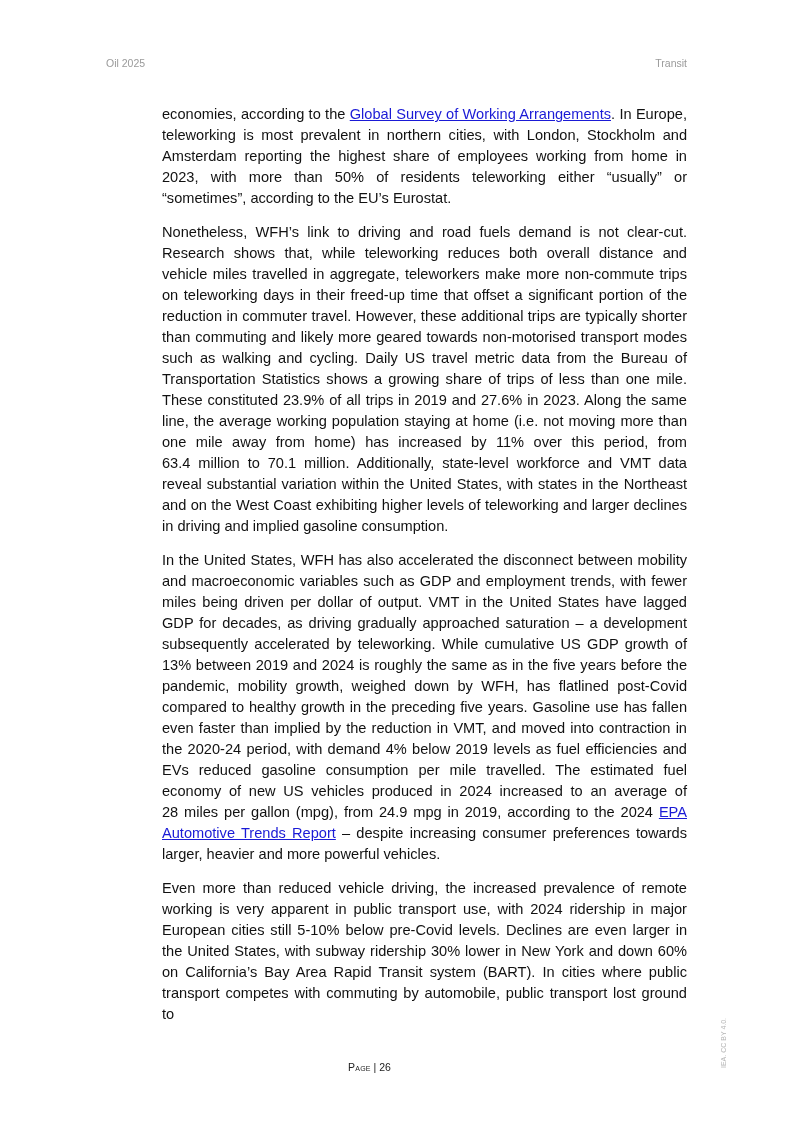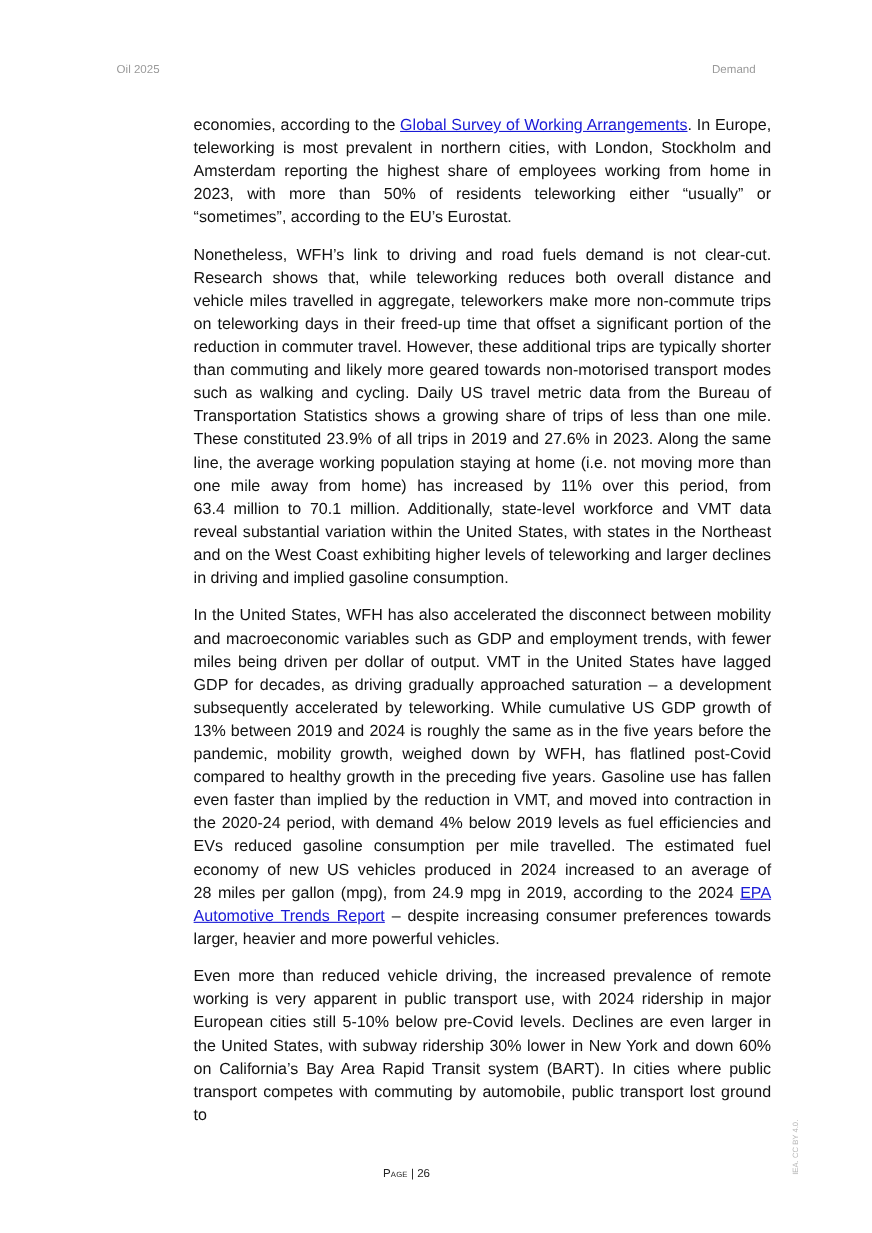--- a/index.html
+++ b/index.html
@@ -1,35 +1,35 @@
 <!DOCTYPE html>
 <html><head>
 <meta charset="utf-8">
 <style>
   html, body { margin: 0; padding: 0; background: #ffffff; }
   body { width: 793px; height: 1121px; position: relative; overflow: hidden;
          font-family: "Liberation Sans", sans-serif; color: #111111; }
   .header { position: absolute; top: 57px; font-size: 10.5px; color: #9a9a9a; }
   .header-left { left: 106px; }
   .header-right { right: 106px; }
-  .content { position: absolute; left: 176px; top: 104px; width: 525px; }
+  .content { position: absolute; left: 162px; top: 104px; width: 525px; }
   .para { margin: 0 0 13px 0; font-size: 14.6px; line-height: 21px;
           text-align: justify; color: #111111; }
   .link { color: #1a1ad6; text-decoration: underline; cursor: pointer; }
   .footer { position: absolute; top: 1061px; left: 0; width: 739px; text-align: center;
             font-size: 10.5px; color: #222; }
   .page-word { font-variant: small-caps; letter-spacing: 0.2px; }
   .license { position: absolute; left: 720px; top: 1068px; transform-origin: left top;
              transform: rotate(-90deg); font-size: 7px; color: #b5b5b5; white-space: nowrap; }
 </style>
 </head>
 <body>
 
 <div class="header header-left">Oil 2025</div>
-<div class="header header-right">Demand</div>
+<div class="header header-right">Transit</div>
 
 <div class="content">
   <p class="para"><span>economies, according to the </span><a class="link">Global Survey of Working Arrangements</a><span>. In Europe, teleworking is most prevalent in northern cities, with London, Stockholm and Amsterdam reporting the highest share of employees working from home in 2023, with more than 50% of residents teleworking either “usually” or “sometimes”, according to the EU’s Eurostat.</span></p>
 
   <p class="para">Nonetheless, WFH’s link to driving and road fuels demand is not clear-cut. Research shows that, while teleworking reduces both overall distance and vehicle miles travelled in aggregate, teleworkers make more non-commute trips on teleworking days in their freed-up time that offset a significant portion of the reduction in commuter travel. However, these additional trips are typically shorter than commuting and likely more geared towards non-motorised transport modes such as walking and cycling. Daily US travel metric data from the Bureau of Transportation Statistics shows a growing share of trips of less than one mile. These constituted 23.9% of all trips in 2019 and 27.6% in 2023. Along the same line, the average working population staying at home (i.e. not moving more than one mile away from home) has increased by 11% over this period, from 63.4&nbsp;million to 70.1&nbsp;million. Additionally, state-level workforce and VMT data reveal substantial variation within the United States, with states in the Northeast and on the West Coast exhibiting higher levels of teleworking and larger declines in driving and implied gasoline consumption.</p>
 
   <p class="para"><span>In the United States, WFH has also accelerated the disconnect between mobility and macroeconomic variables such as GDP and employment trends, with fewer miles being driven per dollar of output. VMT in the United States have lagged GDP for decades, as driving gradually approached saturation – a development subsequently accelerated by teleworking. While cumulative US GDP growth of 13% between 2019 and 2024 is roughly the same as in the five years before the pandemic, mobility growth, weighed down by WFH, has flatlined post-Covid compared to healthy growth in the preceding five years. Gasoline use has fallen even faster than implied by the reduction in VMT, and moved into contraction in the 2020-24 period, with demand 4% below 2019 levels as fuel efficiencies and EVs reduced gasoline consumption per mile travelled. The estimated fuel economy of new US vehicles produced in 2024 increased to an average of 28&nbsp;miles per gallon (mpg), from 24.9 mpg in 2019, according to the 2024 </span><a class="link">EPA Automotive Trends Report</a><span> – despite increasing consumer preferences towards larger, heavier and more powerful vehicles.</span></p>
 
   <p class="para">Even more than reduced vehicle driving, the increased prevalence of remote working is very apparent in public transport use, with 2024 ridership in major European cities still 5-10% below pre-Covid levels. Declines are even larger in the United States, with subway ridership 30% lower in New York and down 60% on California’s Bay Area Rapid Transit system (BART). In cities where public transport competes with commuting by automobile, public transport lost ground to</p>
 </div>

